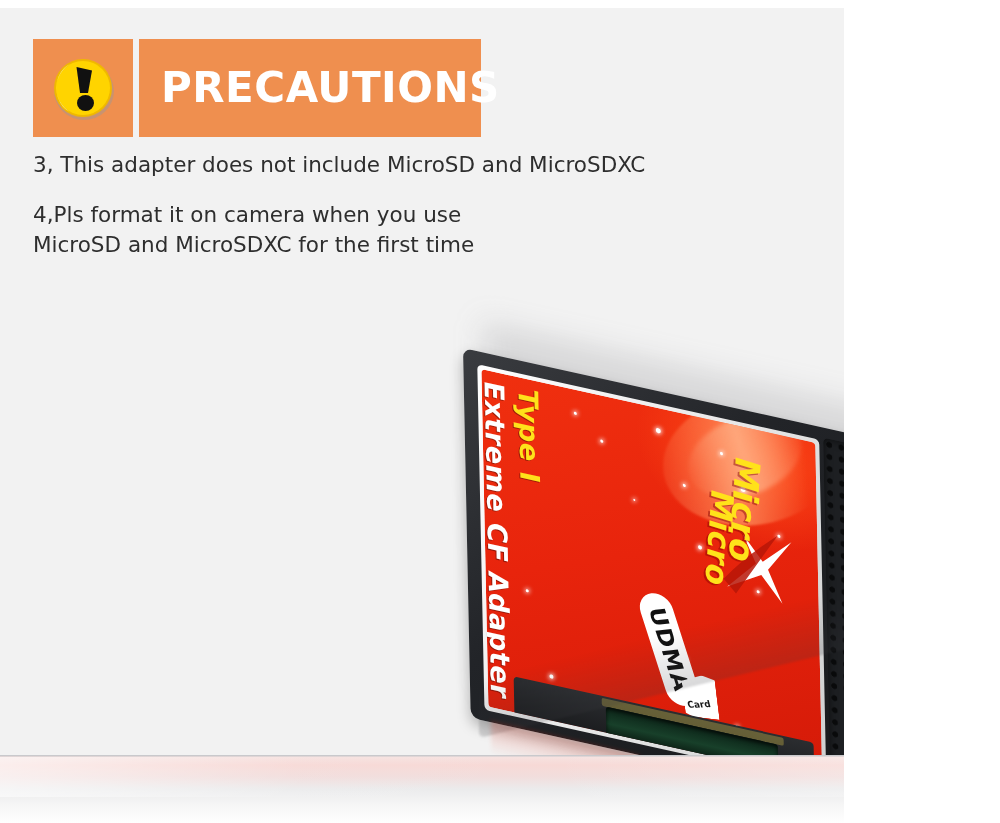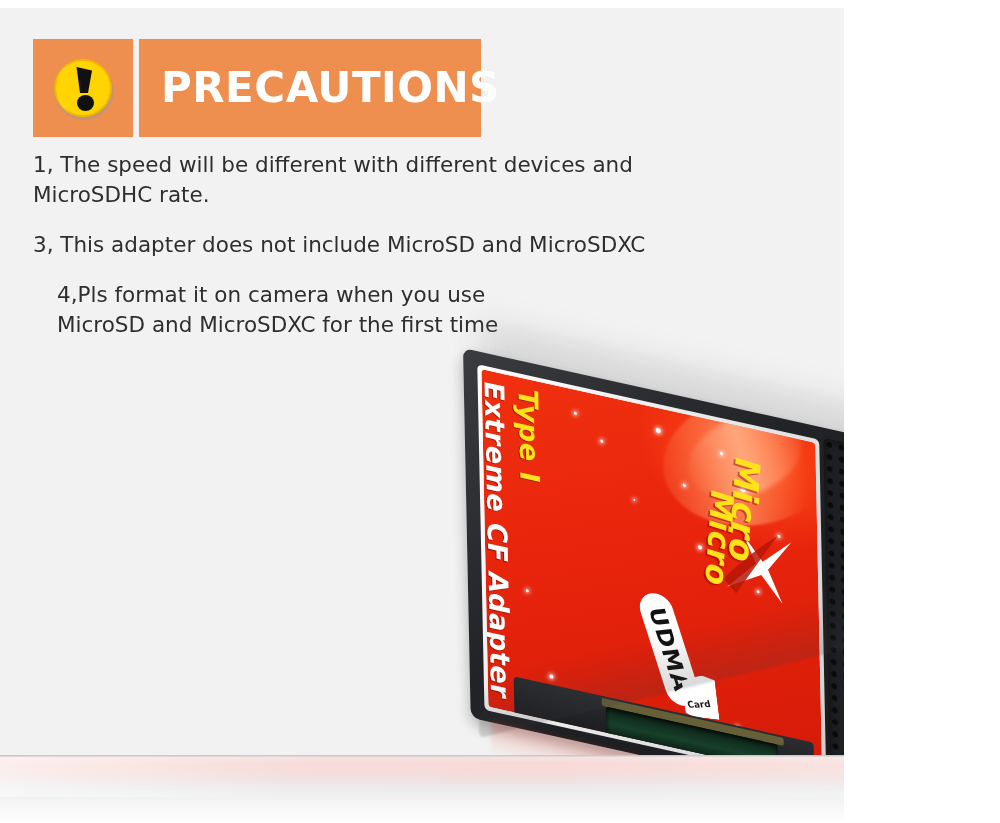--- a/index.html
+++ b/index.html
@@ -106,21 +106,21 @@
     width: 900px;
     color: #2e2e2e;
     font-size: 21.5px;
     line-height: 30px;
     font-family: "DejaVu Sans", "Liberation Sans", sans-serif;
   }
   .note {
     margin-bottom: 20px;
     white-space: pre-line;
   }
-  .note:last-child { margin-bottom: 0; margin-left: 24px; }
+  .note:last-child { margin-bottom: 0; }
 
   
   .product {
     position: absolute;
     left: 455px;
     top: 340px;
     width: 545px;
     height: 430px;
   }
   .card-wrap {
@@ -390,22 +390,20 @@
     </div>
 
     <div class="header-gap"></div>
 
     <div class="header-title-box">
       <div class="header-title">PRECAUTIONS</div>
     </div>
   </div>
 
   <div class="notes">
-    <div class="note">1, The speed will be different with different devices and
-MicroSDHC rate.</div>
     <div class="note">3, This adapter does not include MicroSD and MicroSDXC</div>
     <div class="note">4,Pls format it on camera when you use
 MicroSD and MicroSDXC for the first time</div>
   </div>
 
   <div class="product">
     <div class="card-wrap">
 
       <div class="card-shadow"></div>
 

